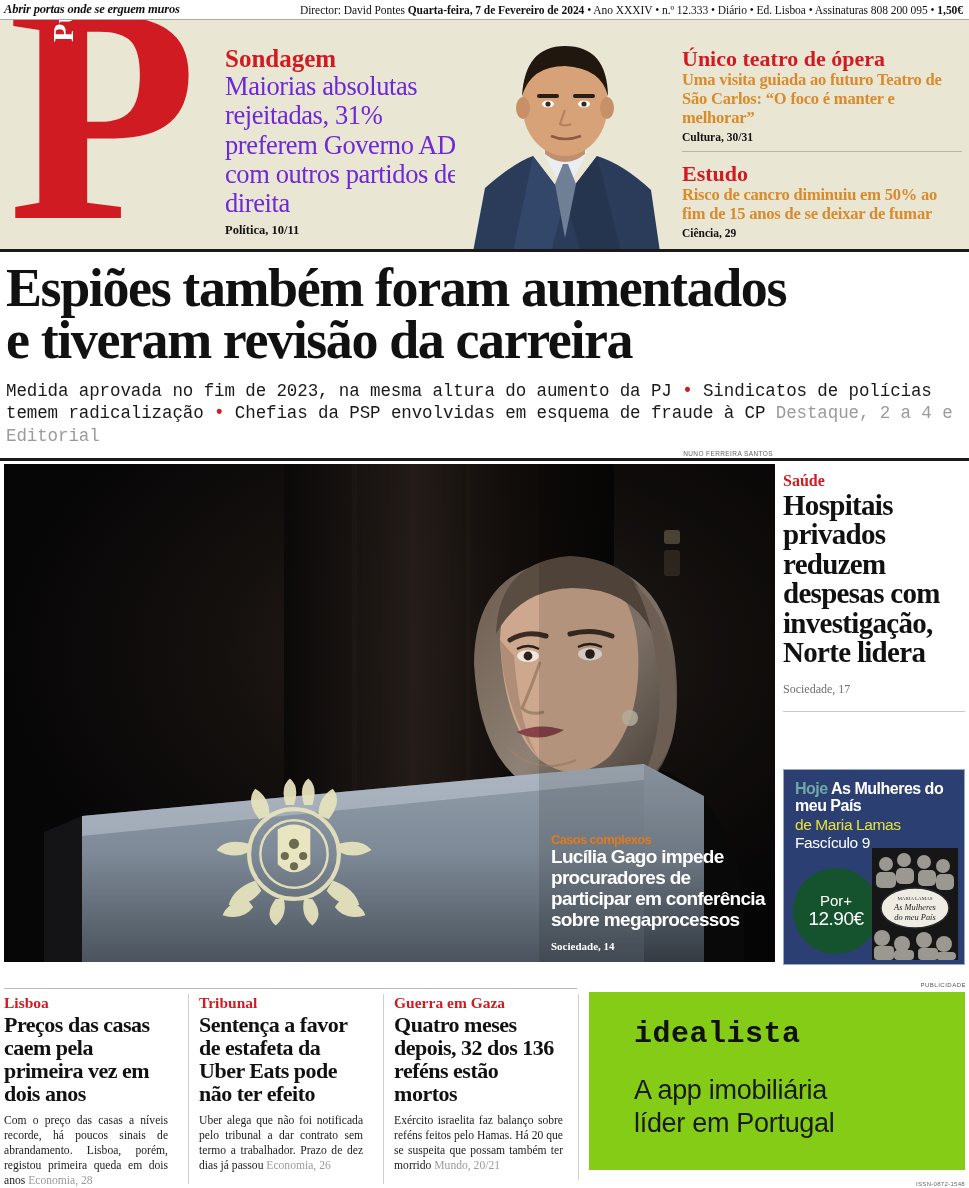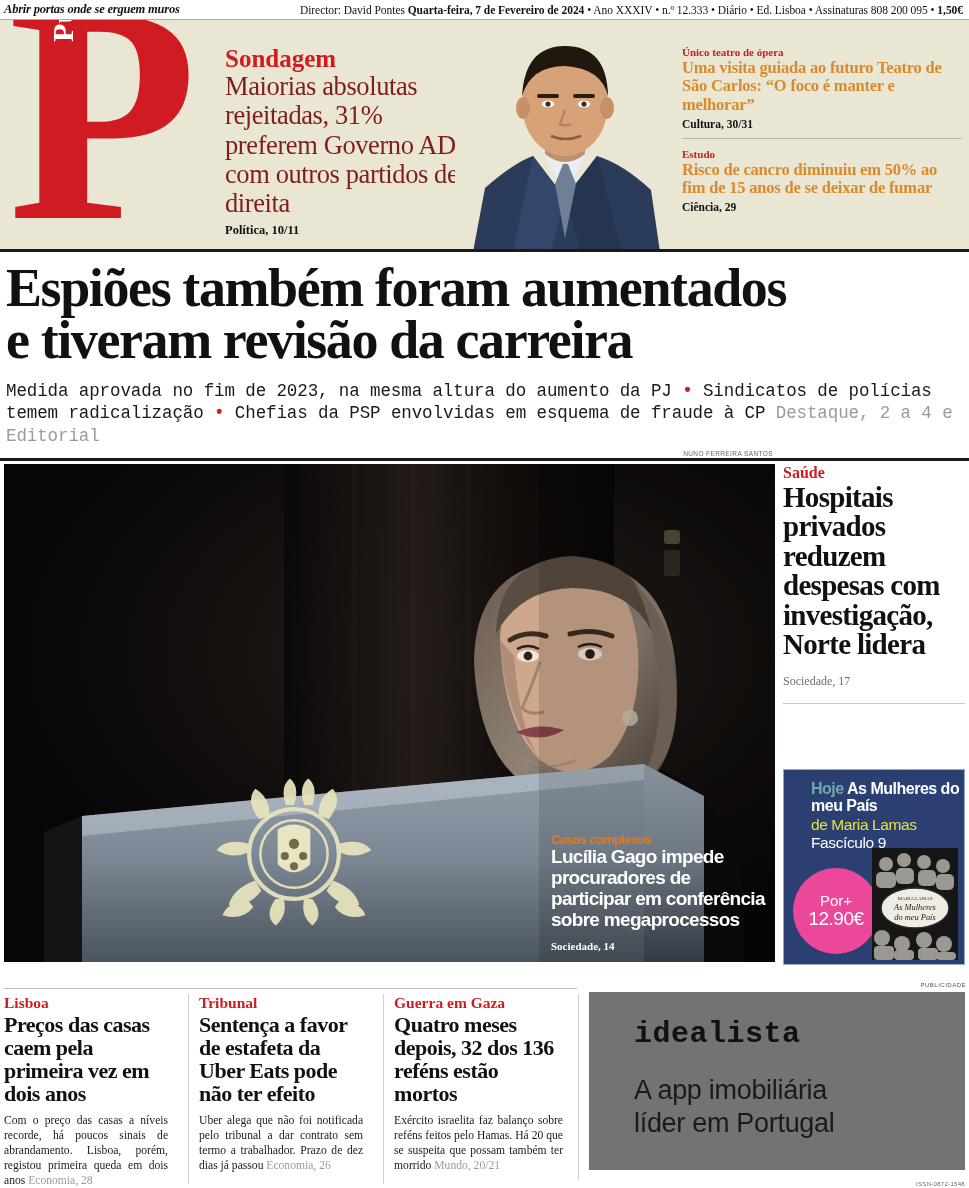--- a/index.html
+++ b/index.html
@@ -82,21 +82,21 @@
     width: 250px;
   }
   .kicker-red {
     color: #d11b22;
     font-family: "Liberation Serif", serif;
     font-weight: bold;
     font-size: 25px;
     line-height: 1.05;
   }
   .lead-head {
-    color: #7f1d1d;
+    color: #6d28d9;
     font-family: "Liberation Serif", serif;
     font-size: 26.5px;
     line-height: 1.1;
     letter-spacing: -0.4px;
     margin-top: 0px;
   }
   .lead-ref {
     margin-top: 5px;
     font-family: "Liberation Serif", serif;
     font-weight: bold;
@@ -114,21 +114,21 @@
 
   .right-col {
     position: absolute;
     left: 682px; top: 26px;
     width: 280px;
   }
   .rc-kicker {
     color: #d11b22;
     font-family: "Liberation Serif", serif;
     font-weight: bold;
-    font-size: 11px;
+    font-size: 22px;
     line-height: 1.15;
   }
   .rc-head {
     color: #d98a2b;
     font-family: "Liberation Serif", serif;
     font-weight: bold;
     font-size: 16.5px;
     line-height: 1.14;
     letter-spacing: -0.2px;
   }
@@ -212,21 +212,21 @@
   .cap-ref {
     color: #ffffff;
     font-family: "Liberation Serif", serif;
     font-weight: bold;
     font-size: 11px;
     margin-top: 9px;
   }
 
   .side {
     position: absolute;
-    left: 783px; top: 3px;
+    left: 783px; top: 11px;
     width: 182px;
   }
   .side-kicker {
     color: #d11b22;
     font-family: "Liberation Serif", serif;
     font-weight: bold;
     font-size: 16px;
     line-height: 1.1;
   }
   .side-head {
@@ -248,21 +248,21 @@
 
   
   .promo {
     position: absolute;
     left: 783px; top: 308px;
     width: 182px; height: 196px;
     background: #2b3f73;
     border: 1px solid #9aa6c4;
     overflow: hidden;
   }
-  .promo-inner { padding: 11px 0 0 27px; position: relative; height: 100%; }
+  .promo-inner { padding: 11px 0 0 11px; position: relative; height: 100%; }
   .promo-l1 {
     font-family: "Liberation Sans", sans-serif;
     font-weight: bold; font-size: 16px; line-height: 1.06;
     color: #ffffff; letter-spacing: -0.5px;
   }
   .promo-hoje { color: #6fa8a8; }
   .promo-l3 {
     font-family: "Liberation Sans", sans-serif;
     font-size: 15.5px; line-height: 1.1;
     color: #e8e23c; letter-spacing: -0.4px; margin-top: 1px;
@@ -270,21 +270,21 @@
   .promo-l4 {
     font-family: "Liberation Sans", sans-serif;
     font-size: 15.5px; line-height: 1.1;
     color: #ffffff; letter-spacing: -0.4px; margin-top: 1px;
   }
   .promo-circle {
     position: absolute;
     left: 9px; bottom: 10px;
     width: 86px; height: 86px;
     border-radius: 50%;
-    background: #ec4899;
+    background: #14532d;
     display: flex; flex-direction: column;
     align-items: center; justify-content: center;
   }
   .promo-por {
     font-family: "Liberation Sans", sans-serif;
     font-size: 15px; color: #fff; line-height: 1.1;
   }
   .promo-price {
     font-family: "Liberation Sans", sans-serif;
     font-size: 19px; color: #fff; line-height: 1.05; letter-spacing: -0.5px;
@@ -351,21 +351,21 @@
   }
   .pub-label {
     position: absolute; right: 3px; top: 2px;
     font-family: "Liberation Sans", sans-serif;
     font-size: 6px; letter-spacing: 0.5px; color: #555;
   }
   .advert {
     position: absolute;
     left: 8px; top: 12px;
     width: 376px; height: 178px;
-    background: #737373;
+    background: #84cc16;
     overflow: hidden;
   }
   .ad-logo {
     position: absolute; left: 45px; top: 25px;
     font-family: "Liberation Mono", monospace;
     font-size: 30px; font-weight: bold;
     letter-spacing: 0.5px; color: #111;
   }
   .ad-tag {
     position: absolute; left: 45px; top: 82px;

